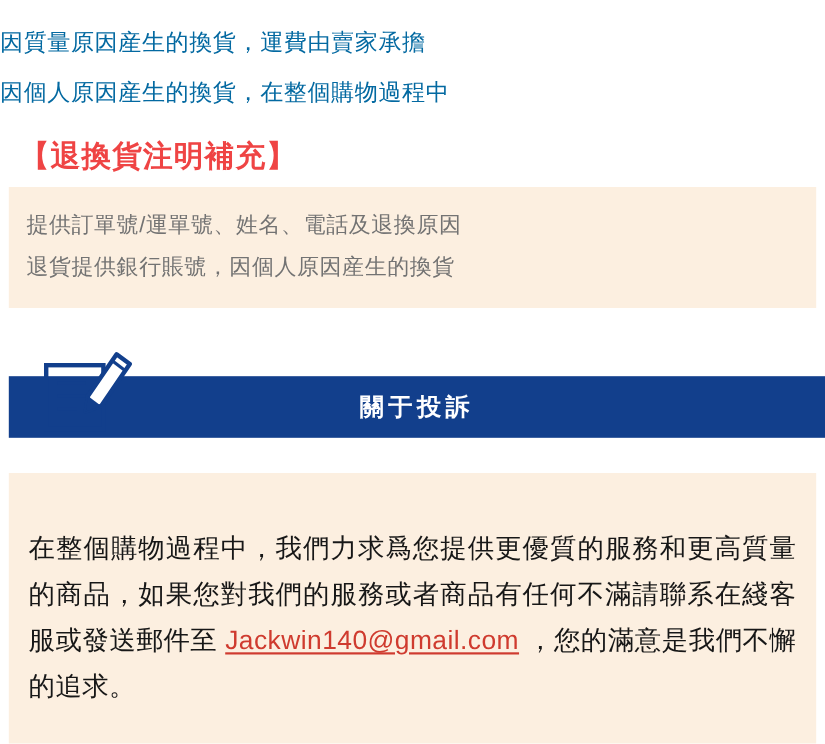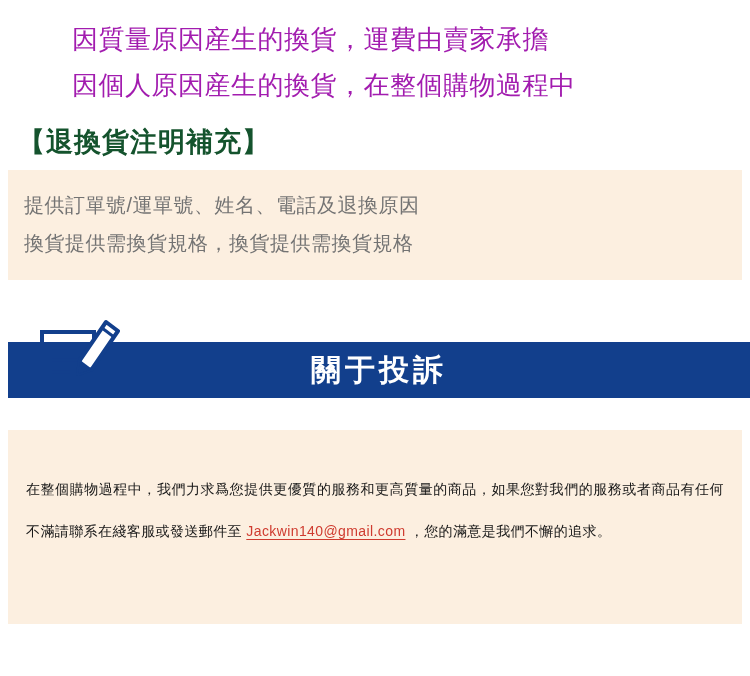--- a/index.html
+++ b/index.html
@@ -19,34 +19,33 @@
     width: 750px;
     height: 676px;
     background: #ffffff;
   }
 
   
   .policy-lines {
     padding: 16px 0 0 0;
   }
   .policy-line {
-    font-size: 26px;
+    font-size: 21px;
     line-height: 46px;
-    color: #a21caf;
+    color: #0369a1;
     text-align: left;
-    padding-left: 72px;
     letter-spacing: 0.5px;
   }
 
   
   .bracket-heading {
     margin: 16px 0 10px 18px;
     font-size: 27px;
     font-weight: bold;
-    color: #14532d;
+    color: #ef4444;
     letter-spacing: 1px;
   }
 
   
   .note-block {
     background: #fcefe0;
     margin: 0 8px 0 8px;
     padding: 16px 0 18px 0;
   }
   .note-line {
@@ -69,40 +68,40 @@
     right: 0;
     top: 0;
     height: 56px;
     background: #123f8c;
     display: flex;
     align-items: center;
     justify-content: center;
   }
   .banner-title {
     color: #ffffff;
-    font-size: 30px;
+    font-size: 22px;
     font-weight: bold;
     letter-spacing: 4px;
   }
   .pencil-icon {
     position: absolute;
     left: 36px;
     top: -28px;
     width: 84px;
     height: 84px;
   }
 
   
   .complaint-block {
     background: #fcefe0;
     margin: 24px 8px 0 8px;
     padding: 24px 18px 58px 18px;
   }
   .complaint-text {
-    font-size: 14px;
+    font-size: 24px;
     line-height: 42px;
     color: #171717;
     letter-spacing: 0.4px;
     text-align: justify;
   }
   .email-link {
     color: #cf3b2f;
     text-decoration: underline;
     text-underline-offset: 3px;
   }
@@ -114,21 +113,21 @@
 
   <div class="policy-lines">
     <div class="policy-line">因質量原因産生的換貨，運費由賣家承擔</div>
     <div class="policy-line">因個人原因産生的換貨，在整個購物過程中</div>
   </div>
 
   <div class="bracket-heading">【退換貨注明補充】</div>
 
   <div class="note-block">
     <div class="note-line">提供訂單號/運單號、姓名、電話及退換原因</div>
-    <div class="note-line">換貨提供需換貨規格，換貨提供需換貨規格</div>
+    <div class="note-line">退貨提供銀行賬號，因個人原因産生的換貨</div>
   </div>
 
   <div class="banner-wrap">
     <div class="banner-bar">
       <span class="banner-title">關于投訴</span>
     </div>
     <span class="pencil-icon">
       <svg width="84" height="84" viewBox="0 0 84 84" xmlns="http://www.w3.org/2000/svg">
         <rect x="6" y="18" width="52" height="58" fill="none" stroke="#123f8c" stroke-width="4"></rect>
         <line x1="16" y1="34" x2="42" y2="34" stroke="#123f8c" stroke-width="3"></line>

